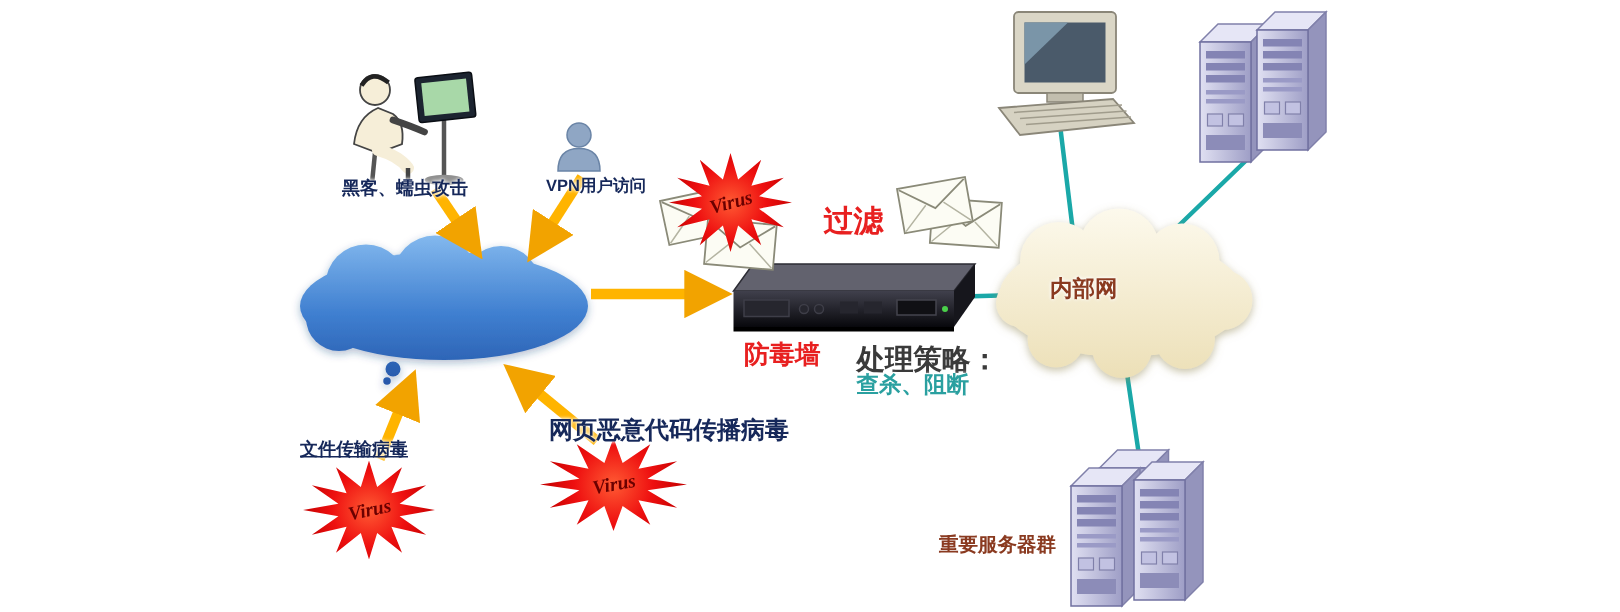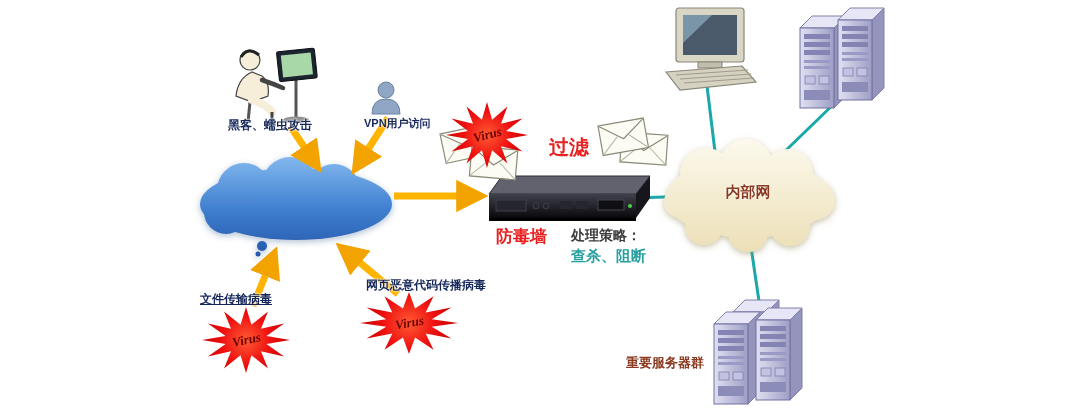--- a/index.html
+++ b/index.html
@@ -195,20 +195,20 @@
     <span class="burst-label" style="transform:rotate(-12deg);">Virus</span>
   </div>
   <div class="burst" style="left:360px;top:292px;width:98px;height:62px;">
     <span class="burst-label" style="transform:rotate(-10deg);">Virus</span>
   </div>
 
   <div class="lbl" style="left:196px;top:117px;font-size:12px;margin-left:32px;">黑客、蠕虫攻击</div>
   <div class="lbl" style="left:364px;top:116px;font-size:11px;">VPN用户访问</div>
   <div class="lbl lbl-red" style="left:549px;top:134px;font-size:20px;">过滤</div>
   <div class="lbl lbl-red" style="left:496px;top:225px;font-size:17px;">防毒墙</div>
-  <div class="lbl" style="left:571px;top:227px;font-size:14px;color:#3a3a3a;text-align:right;">处理策略：</div>
+  <div class="lbl" style="left:571px;top:227px;font-size:19px;color:#3a3a3a;text-align:right;">处理策略：</div>
   <div class="lbl lbl-teal" style="left:571px;top:247px;font-size:15px;">查杀、阻断</div>
-  <div class="lbl lbl-maroon" style="left:700px;top:183px;width:96px;text-align:center;font-size:15px;">内部网</div>
+  <div class="lbl lbl-maroon" style="left:700px;top:183px;width:96px;font-size:15px;">内部网</div>
   <div class="lbl" style="left:200px;top:291px;font-size:12px;text-decoration:underline;">文件传输病毒</div>
-  <div class="lbl" style="left:366px;top:277px;font-size:12px;">网页恶意代码传播病毒</div>
+  <div class="lbl" style="left:366px;top:277px;font-size:16px;">网页恶意代码传播病毒</div>
   <div class="lbl lbl-maroon" style="left:626px;top:354px;font-size:13px;">重要服务器群</div>
 
 </div>
 
 </body></html>

